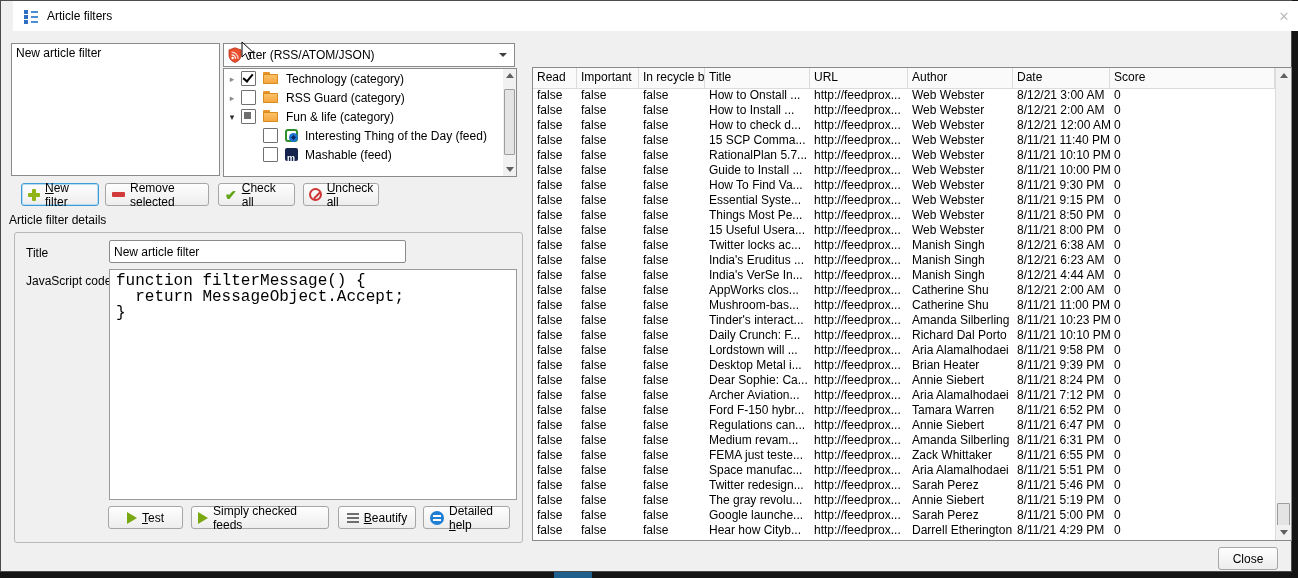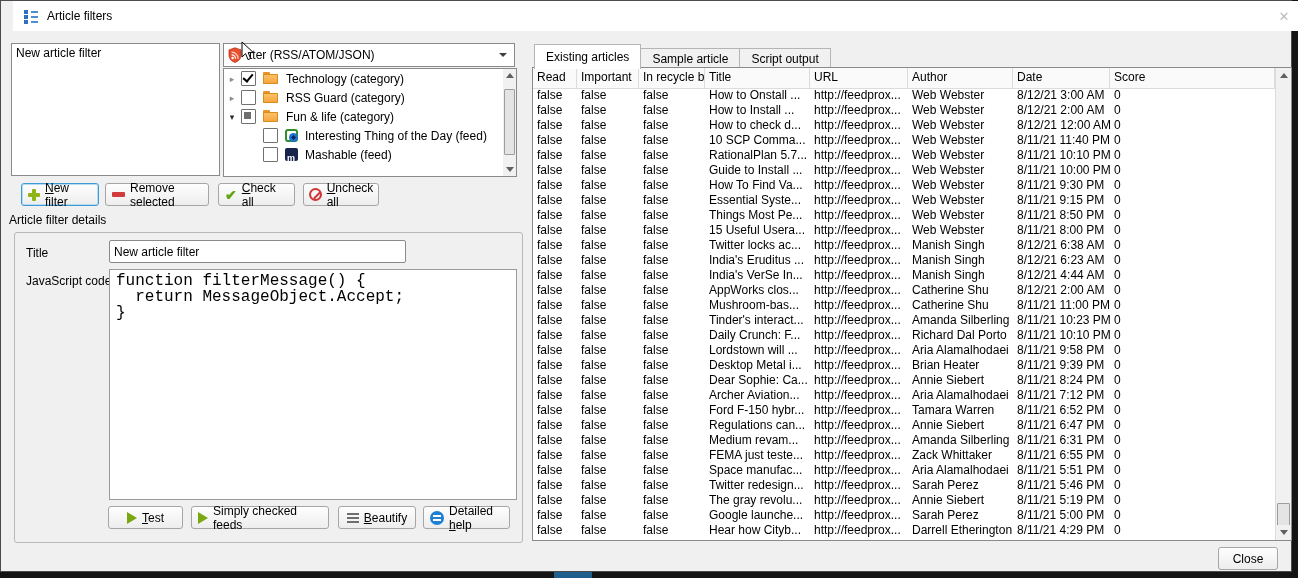--- a/index.html
+++ b/index.html
@@ -223,25 +223,20 @@
   </div>
   <div class="btn" style="left:337px;top:505px;width:78px;">
     <span class="bicon beautify-icon"></span>
     <span><u>B</u>eautify</span>
   </div>
   <div class="btn" style="left:422px;top:505px;width:87px;">
     <span class="bicon help-icon"></span>
     <span>Detailed <u>h</u>elp</span>
   </div>
 
-  <div class="tabbar" id="tab-bar">
-      <div class="tab active">Existing articles</div>
-      <div class="tab">Sample article</div>
-      <div class="tab">Script output</div>
-    </div>
 
   <div class="gridpanel">
     <div class="grid-header" id="grid-header">
         <div class="hcell c0">Read</div>
         <div class="hcell c1">Important</div>
         <div class="hcell c2">In recycle bin</div>
         <div class="hcell c3">Title</div>
         <div class="hcell c4">URL</div>
         <div class="hcell c5">Author</div>
         <div class="hcell c6">Date</div>
@@ -275,21 +270,21 @@
           <div class="gcell c3">How to check d...</div>
           <div class="gcell c4">http://feedprox...</div>
           <div class="gcell c5">Web Webster</div>
           <div class="gcell c6">8/12/21 12:00 AM</div>
           <div class="gcell c7">0</div>
         </div>
         <div class="grid-row">
           <div class="gcell c0">false</div>
           <div class="gcell c1">false</div>
           <div class="gcell c2">false</div>
-          <div class="gcell c3">10 SCP Comma...</div>
+          <div class="gcell c3">15 SCP Comma...</div>
           <div class="gcell c4">http://feedprox...</div>
           <div class="gcell c5">Web Webster</div>
           <div class="gcell c6">8/11/21 11:40 PM</div>
           <div class="gcell c7">0</div>
         </div>
         <div class="grid-row">
           <div class="gcell c0">false</div>
           <div class="gcell c1">false</div>
           <div class="gcell c2">false</div>
           <div class="gcell c3">RationalPlan 5.7...</div>

